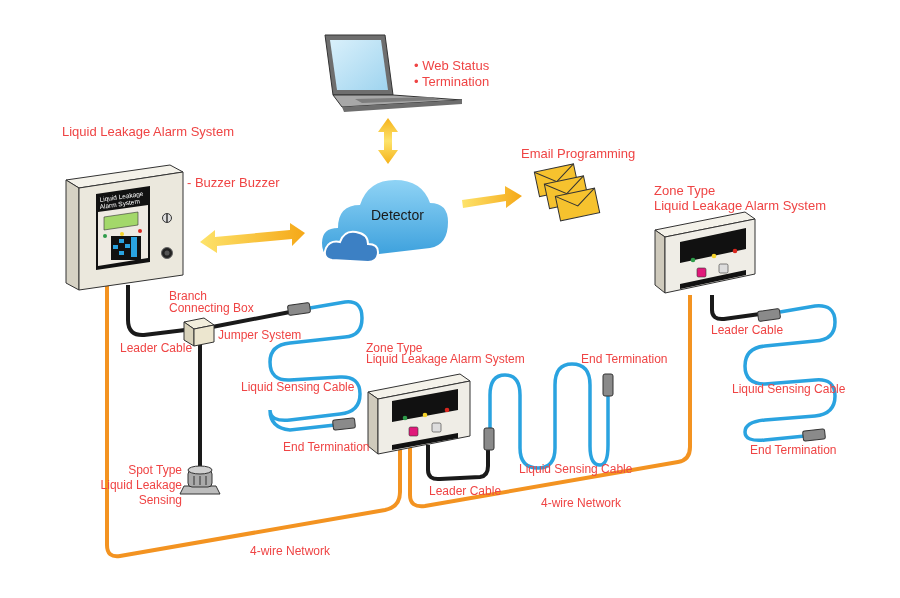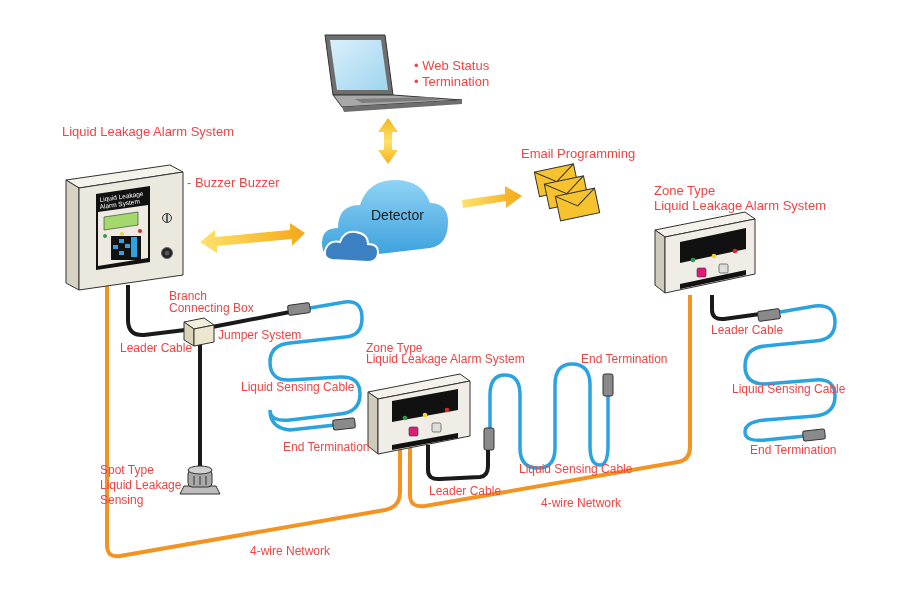--- a/index.html
+++ b/index.html
@@ -1,21 +1,21 @@
 <!DOCTYPE html>
 <html><head>
 <meta charset="utf-8">
 <style>
   html, body { margin:0; padding:0; background:#ffffff; }
   body { width:900px; height:598px; position:relative; overflow:hidden; font-family:"Liberation Sans", sans-serif; }
   svg#diagram { position:absolute; left:0; top:0; }
   .lbl { position:absolute; color:#ef4444; white-space:nowrap; line-height:1.25; }
   .lbl.big { font-size:13px; }
   .lbl.sm { font-size:12px; }
-  .lbl.right { text-align:left; }
+  .lbl.right { text-align:right; }
   .bul::before { content:"• "; }
 </style>
 </head>
 <body>
 
 <svg id="diagram" width="900" height="598" viewBox="0 0 900 598">
   <defs>
     <linearGradient id="arrowGrad" x1="0" y1="0" x2="1" y2="0">
       <stop offset="0" stop-color="#fde36b"></stop>
       <stop offset="1" stop-color="#f5a818"></stop>

